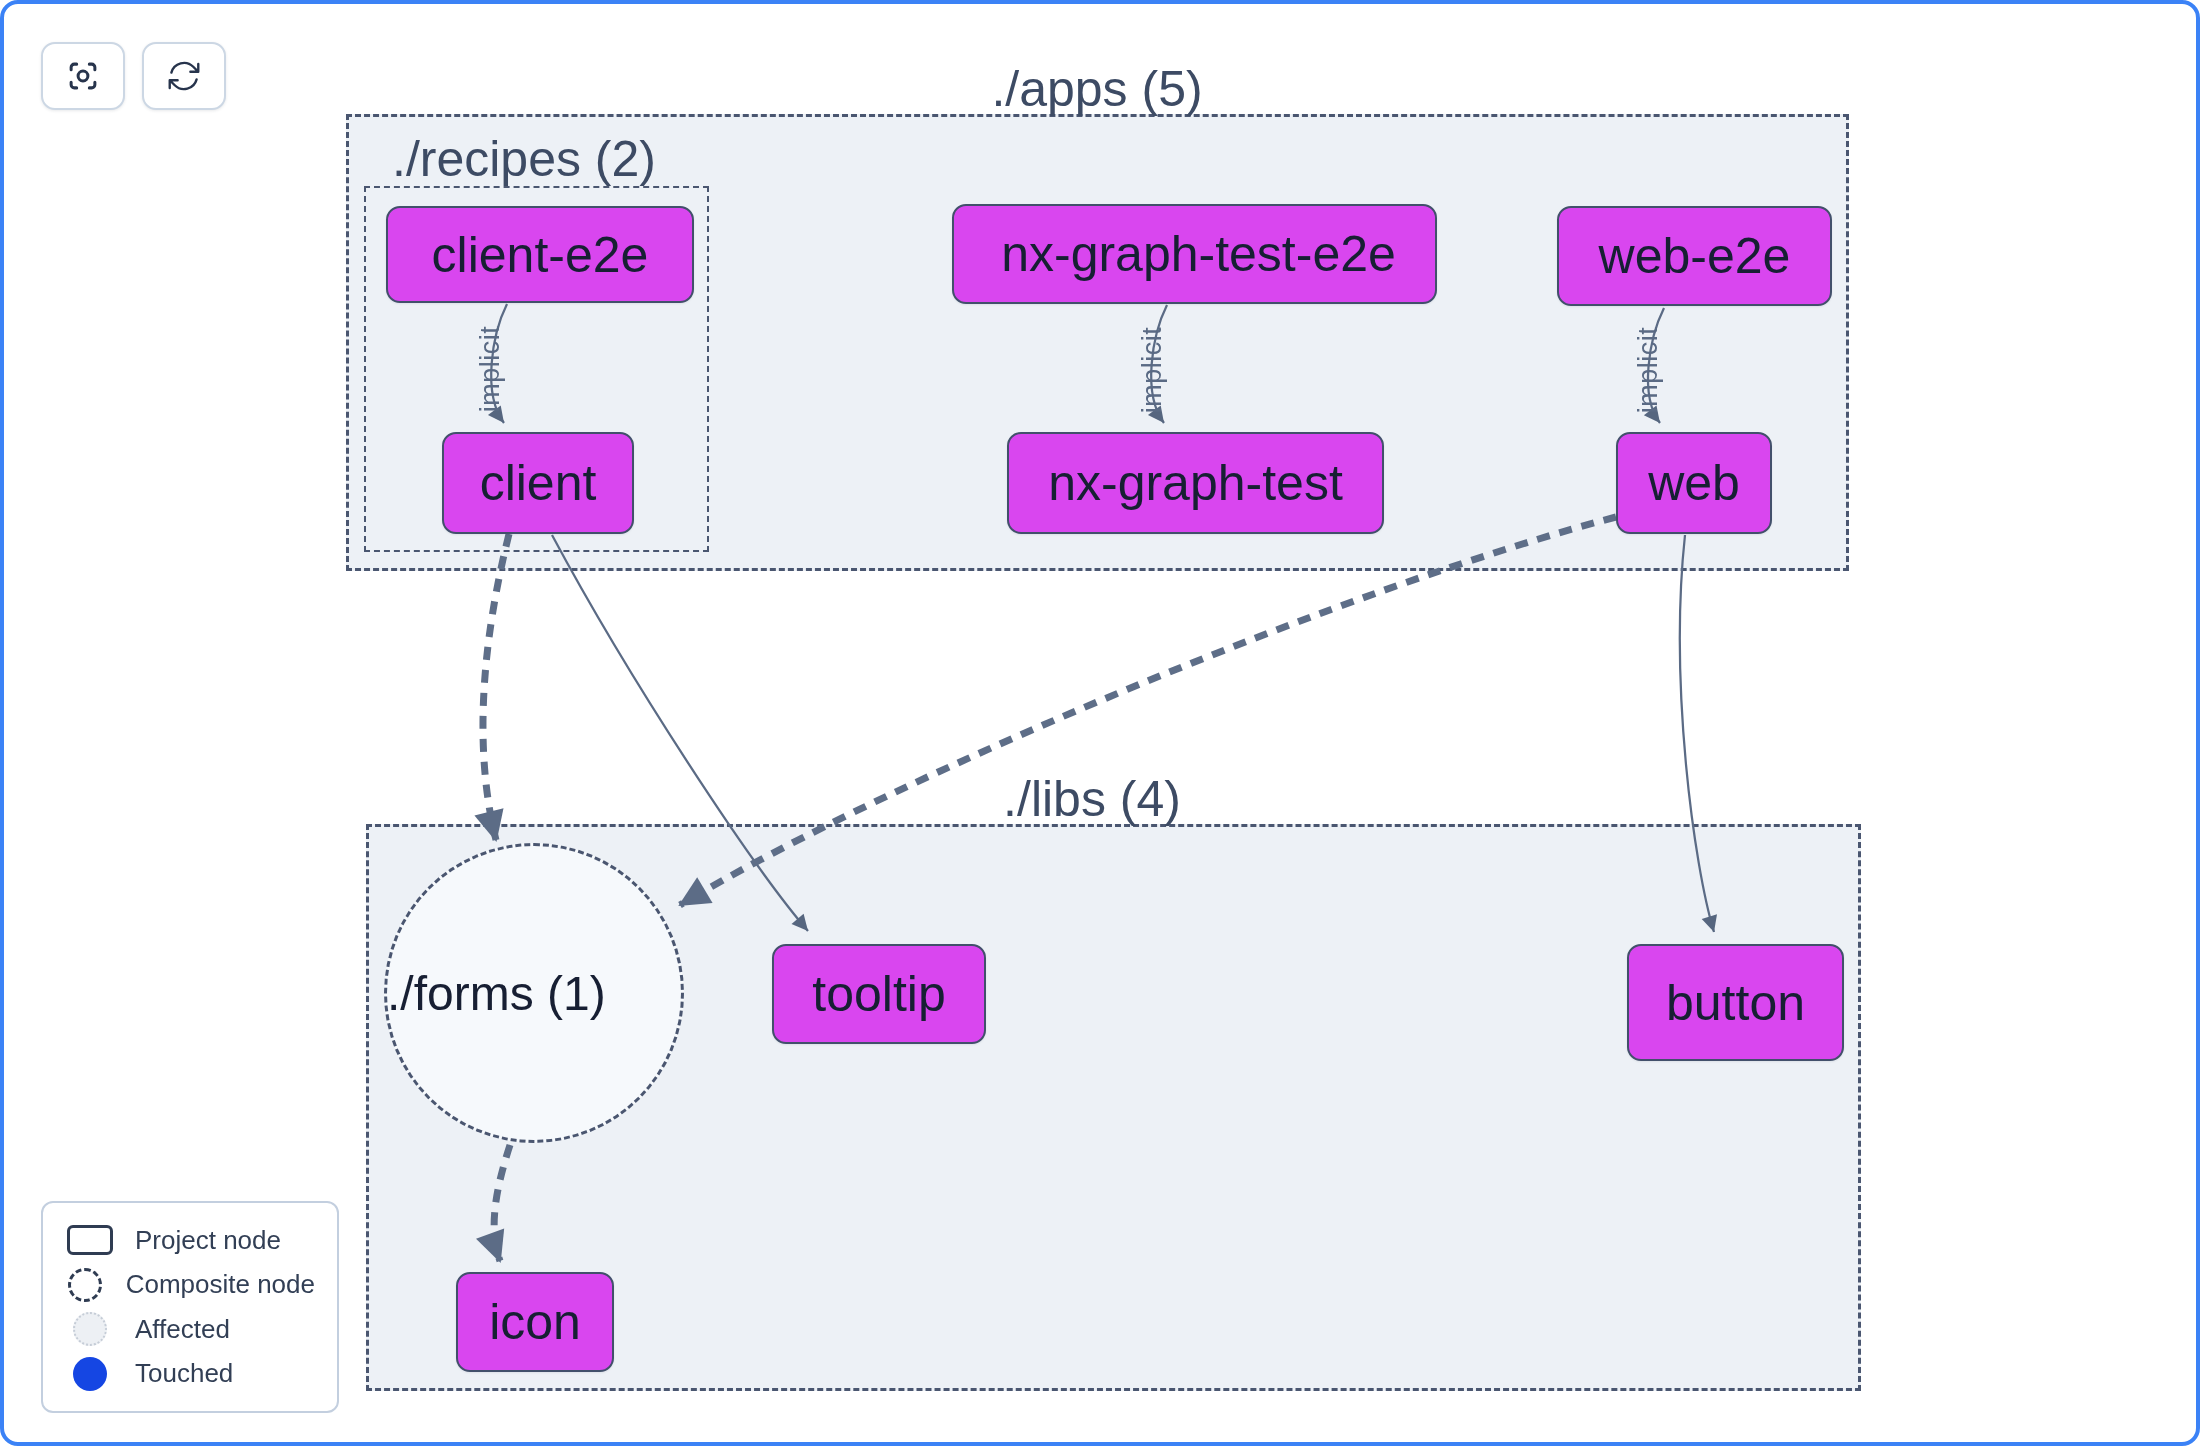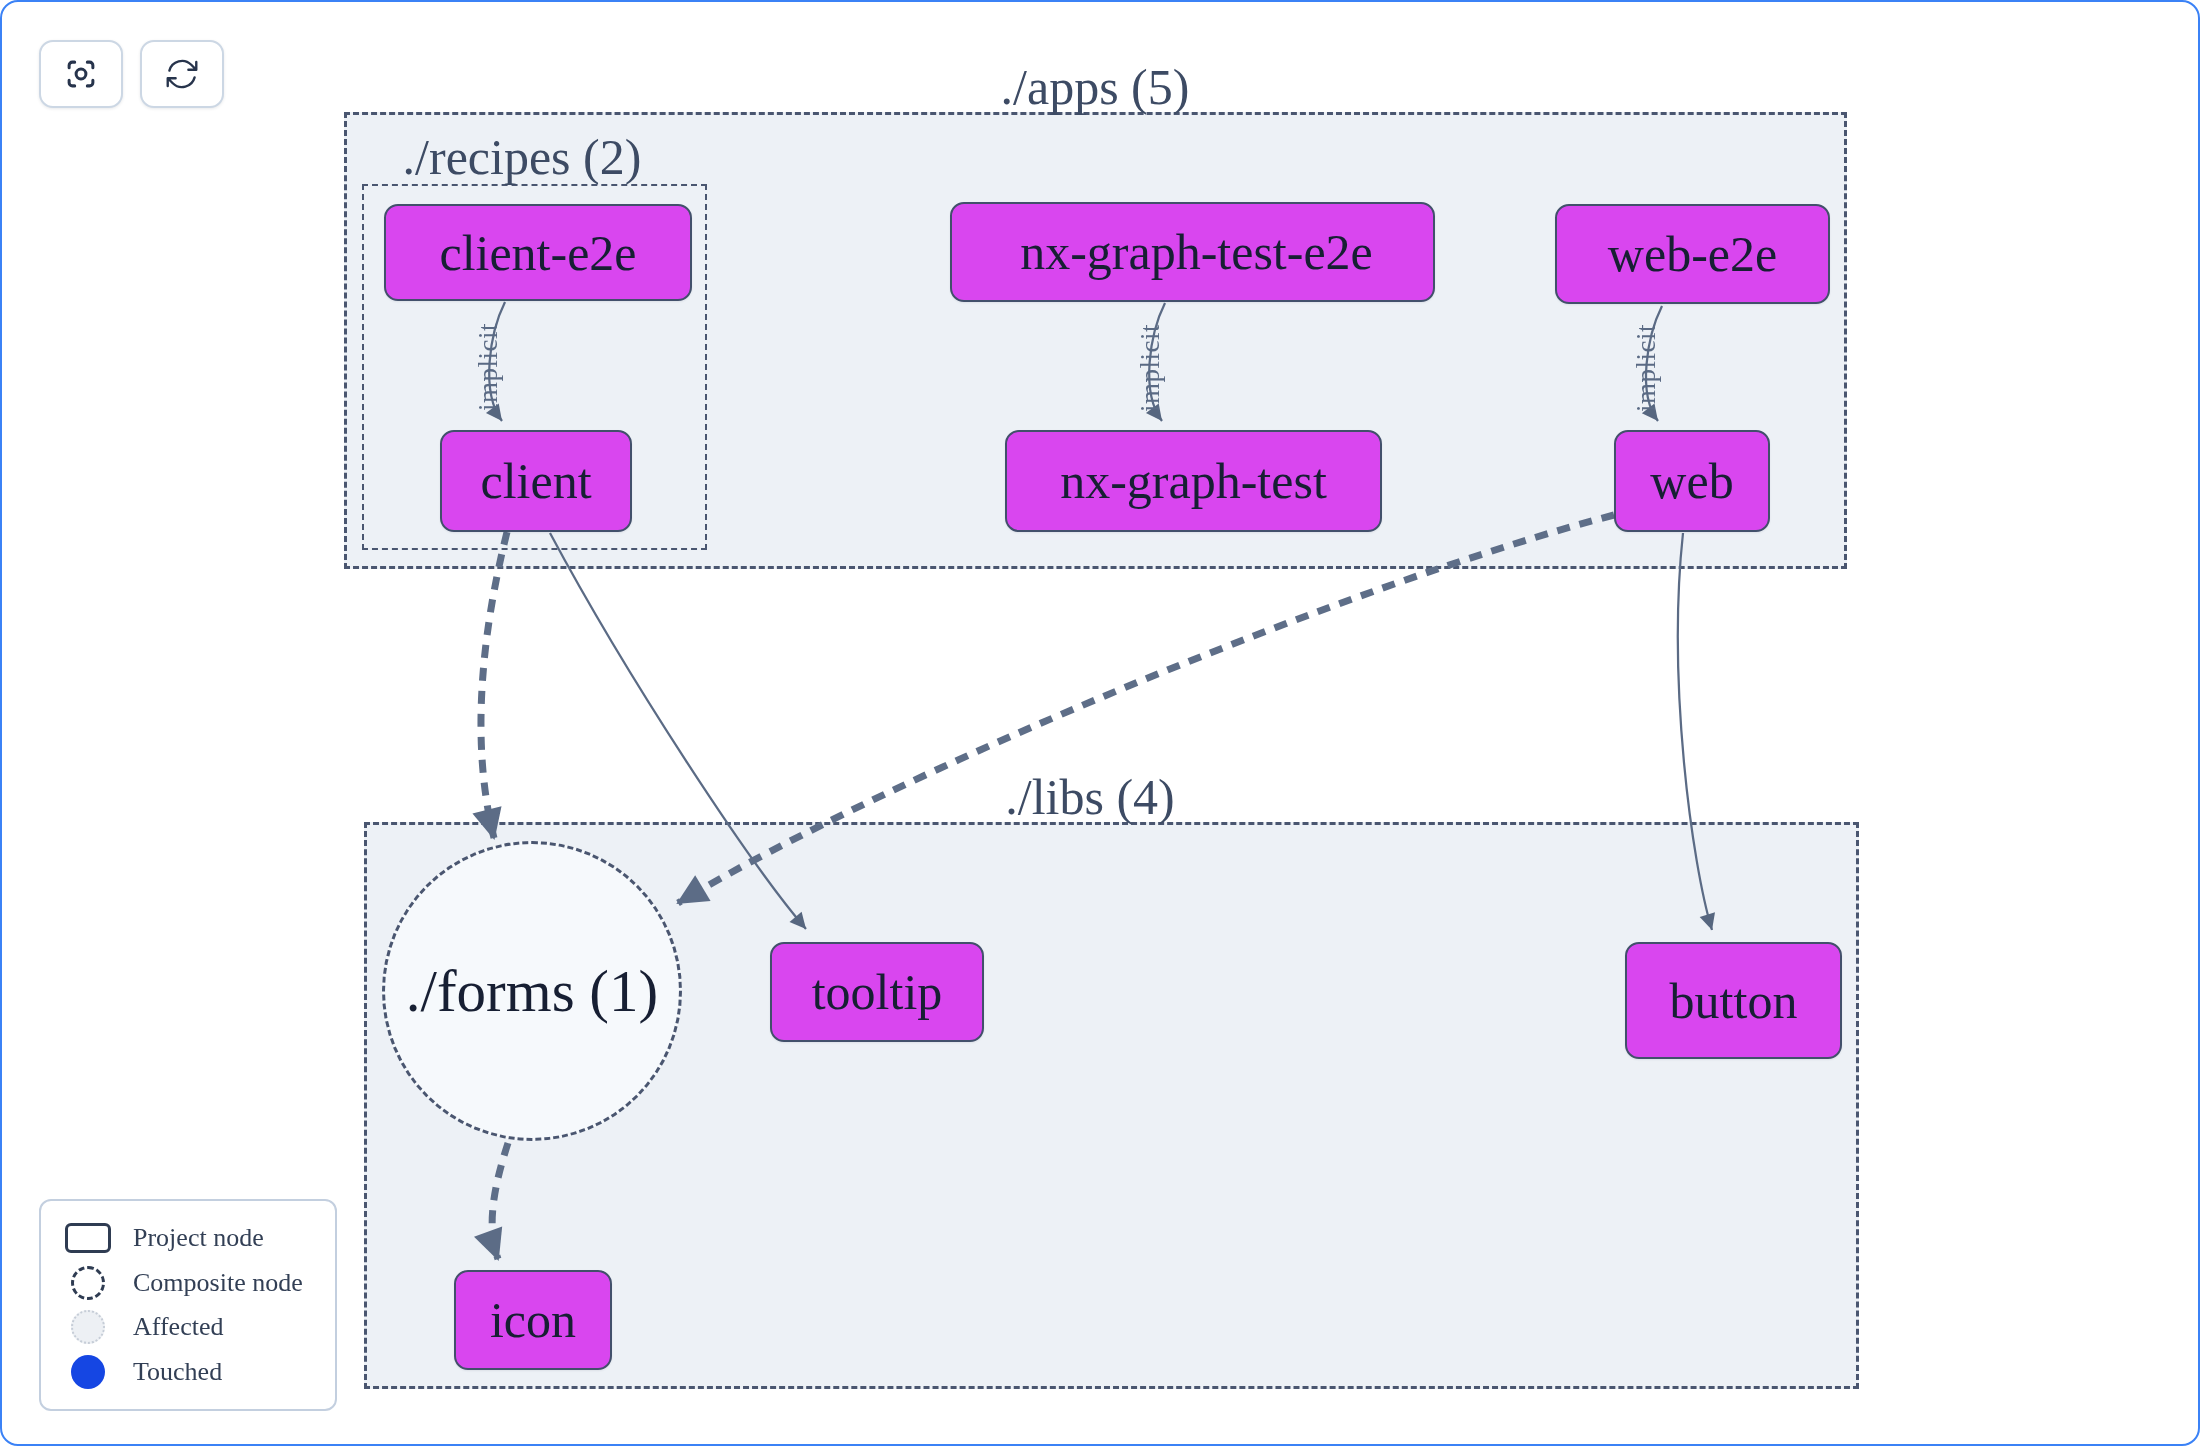--- a/index.html
+++ b/index.html
@@ -3,24 +3,24 @@
 <meta charset="utf-8">
 <style>
   html, body { margin: 0; padding: 0; background: #ffffff; }
   * { box-sizing: border-box; }
 
   .canvas {
     position: relative;
     width: 2200px;
     height: 1446px;
     background: #ffffff;
-    border: 2px solid #3b82f6;
+    border: 4px solid #3b82f6;
     border-radius: 18px;
     overflow: hidden;
-    font-family: Liberation Serif, serif;
+    font-family: Liberation Sans, sans-serif;
   }
 
   
   .toolbar-btn {
     position: absolute;
     width: 84px; height: 68px;
     background: #ffffff;
     border: 2px solid #ccd7e4;
     border-radius: 14px;
     display: flex; align-items: center; justify-content: center;
@@ -48,22 +48,22 @@
     white-space: nowrap;
     z-index: 5;
   }
 
   
   .composite-node {
     position: absolute;
     border: 3px dashed #4a5670;
     border-radius: 50%;
     background: #f6f9fc;
-    display: flex; align-items: center; justify-content: center;
-    font-size: 59px;
+    display: flex; align-items: center; 
+    font-size: 48px;
     color: #171f33;
     z-index: 2;
     cursor: pointer;
   }
 
   
   .edges-layer {
     position: absolute;
     left: 0; top: 0;
     z-index: 3;

